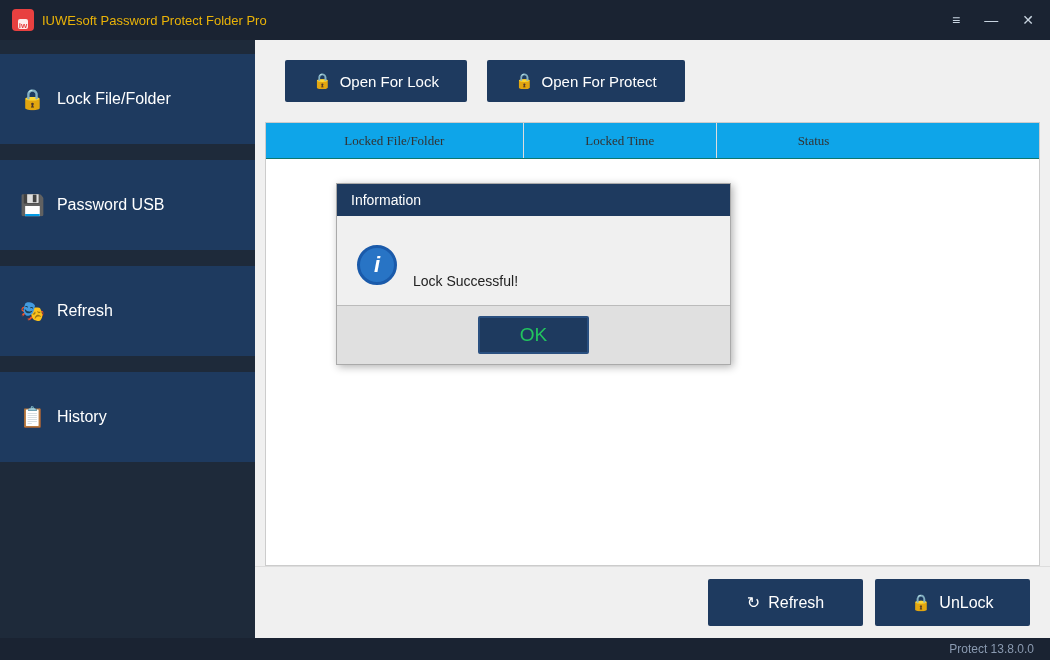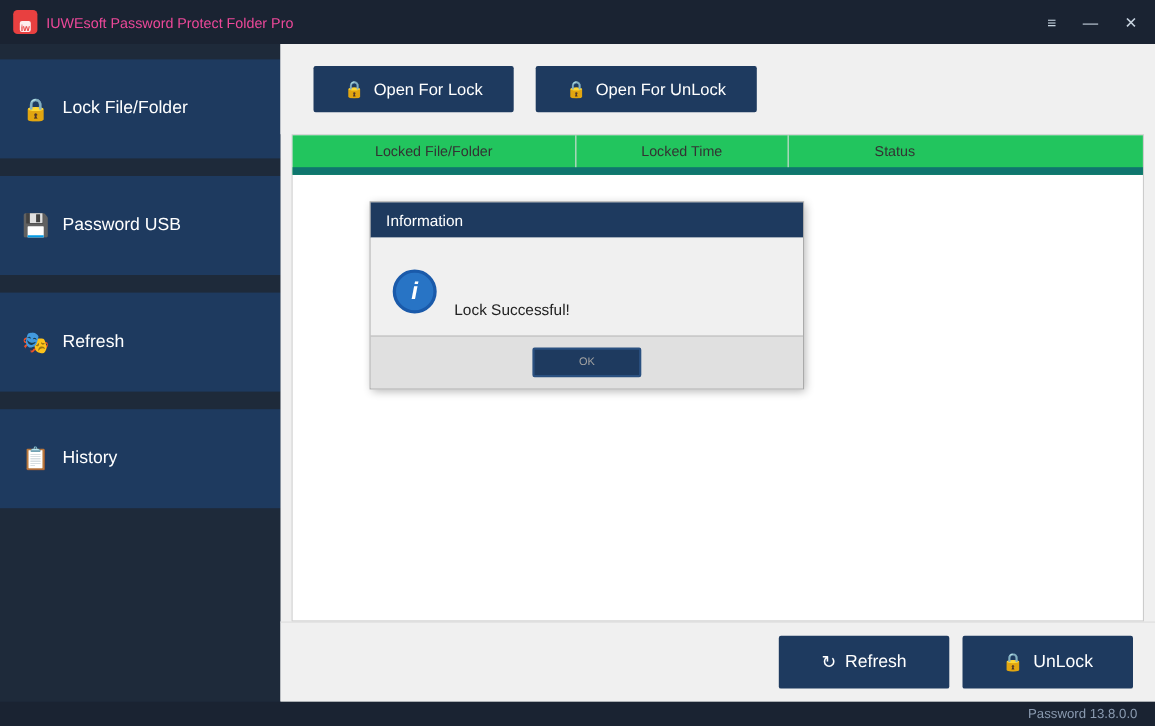--- a/index.html
+++ b/index.html
@@ -34,21 +34,21 @@
       background: #e84040;
       border-radius: 4px;
       display: flex;
       align-items: flex-end;
       justify-content: center;
       font-size: 12px;
       color: #0f172a;
       font-weight: bold;
     }
     .titlebar-title {
-      color: #ec4899;
+      color: #eab308;
       font-size: 13px;
     }
     .titlebar-controls {
       display: flex;
       gap: 16px;
       align-items: center;
     }
     .titlebar-btn {
       color: #c8d4e0;
       font-size: 14px;
@@ -126,23 +126,24 @@
     .table-area {
       flex: 1;
       margin: 0 10px;
       background: white;
       border: 1px solid #ccc;
       position: relative;
     }
     .table-header {
       display: grid;
       grid-template-columns: 2fr 1.5fr 1.5fr 1fr;
-      background: #22c55e;
-      border-bottom: 7px solid #0f766e;
+      background: #0ea5e9;
+      border-bottom: 1px solid #0f766e;
       height: 36px;
+      font-family: Liberation Serif, serif;
     }
     .table-header-cell {
       display: flex;
       align-items: center;
       justify-content: center;
       font-size: 13px;
       color: #333;
       border-right: 1px solid #ddd;
       padding: 0 8px;
     }
@@ -200,24 +201,24 @@
     }
     .dialog-footer {
       background: #e0e0e0;
       border-top: 1px solid #bbb;
       padding: 10px;
       display: flex;
       justify-content: center;
     }
     .dialog-ok-btn {
       background: #1e3a5f;
-      color: #a3a3a3;
+      color: #22c55e;
       border: 2px solid #2a5080;
       padding: 6px 40px;
-      font-size: 10px;
+      font-size: 19px;
       cursor: pointer;
       border-radius: 2px;
       text-align: center;
     }
 
     
     .bottom-bar {
       background: #f0f0f0;
       padding: 12px 20px;
       display: flex;
@@ -295,21 +296,21 @@
 
   <div class="right-panel">
 
     <div class="top-buttons">
       <button class="top-btn">
         <span>🔒</span>
         <span>Open For Lock</span>
       </button>
       <button class="top-btn">
         <span>🔒</span>
-        <span>Open For UnLock</span>
+        <span>Open For Protect</span>
       </button>
     </div>
 
     <div class="table-area">
       <div class="table-header">
         <div class="table-header-cell">Locked File/Folder</div>
         <div class="table-header-cell">Locked Time</div>
         <div class="table-header-cell">Status</div>
       </div>
 
@@ -339,14 +340,14 @@
       <button class="bottom-btn">
         <span>🔒</span>
         <span>UnLock</span>
       </button>
     </div>
 
   </div>
 </div>
 
 <div class="version-bar">
-  <span>Password 13.8.0.0</span>
+  <span>Protect 13.8.0.0</span>
 </div>
 
 </body></html>

